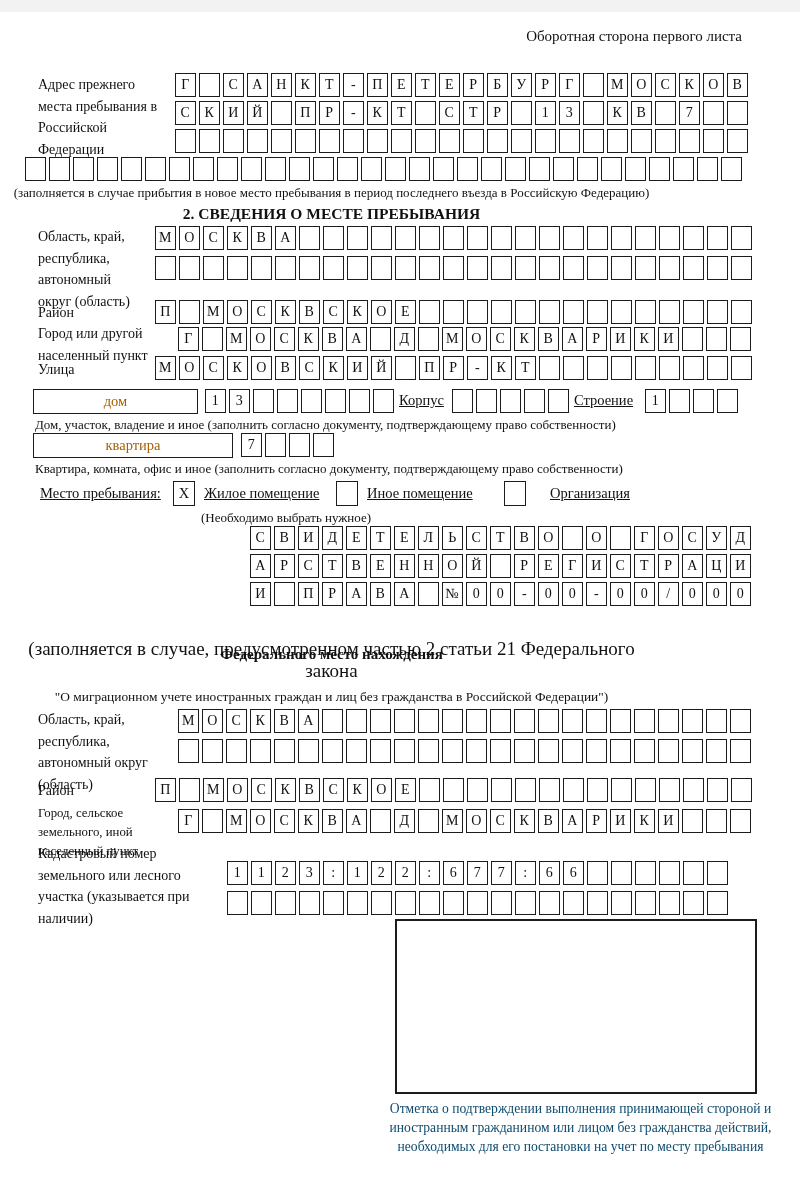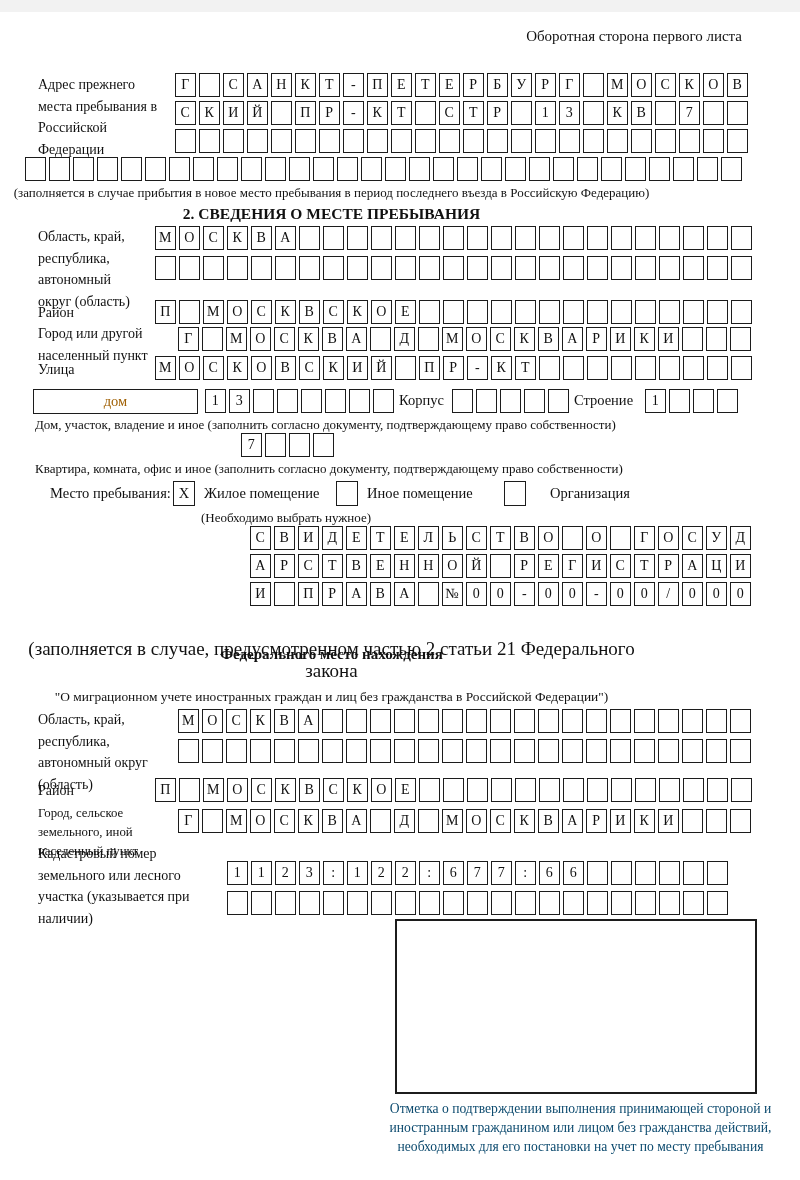--- a/index.html
+++ b/index.html
@@ -3,21 +3,21 @@
 <meta charset="utf-8">
 <style>
   html,body{margin:0;padding:0;background:#f2f2f2;}
   .page{
     position:relative;width:800px;height:1180px;margin:12px auto;background:#ffffff;
     font-family:"Liberation Serif","DejaVu Serif",serif;color:#111;overflow:hidden;
   }
   .abs{position:absolute;}
   .hdr{position:absolute;top:16px;right:58px;font-size:15px;color:#111;}
   .lbl{font-size:14px;line-height:21.5px;color:#111;}
-  .txt{font-size:14.5px;color:#111;white-space:nowrap;}
+  .txt{font-size:14.5px;color:#111;white-space:nowrap;text-decoration:underline;}
   .cells{display:flex;gap:3.5px;}
   .cell{
     flex:0 0 20.5px;box-sizing:border-box;height:24px;border:1.6px solid #1c1c1c;
     text-align:center;font-size:14px;line-height:21px;color:#111;background:#fff;
   }
   .wbox{
     box-sizing:border-box;height:25px;border:1.6px solid #1c1c1c;background:#fff;
     text-align:center;font-size:14.5px;line-height:22px;color:#a16207;
   }
   .cbox{
@@ -315,29 +315,30 @@
     </div>
   <div class="abs txt" style="left:574px;top:380px">Строение</div>
   <div class="abs cells" style="left:645px;top:377px">
       <span class="cell">1</span>
       <span class="cell"></span>
       <span class="cell"></span>
       <span class="cell"></span>
     </div>
   <div class="abs note" style="left:35px;top:405px">Дом, участок, владение и иное (заполнить согласно документу, подтверждающему право собственности)</div>
 
+  <div class="abs wbox" style="left:33px;top:421px;width:200px">квартира</div>
   <div class="abs cells" style="left:241px;top:421px">
       <span class="cell">7</span>
       <span class="cell"></span>
       <span class="cell"></span>
       <span class="cell"></span>
     </div>
   <div class="abs note" style="left:35px;top:449px">Квартира, комната, офис и иное (заполнить согласно документу, подтверждающему право собственности)</div>
 
-  <div class="abs txt" style="left:50px;top:473px">Место пребывания:</div>
+  <div class="abs txt" style="left:40px;top:473px">Место пребывания:</div>
   <span class="abs cbox" style="left:173px;top:469px">X</span>
   <div class="abs txt" style="left:204px;top:473px">Жилое помещение</div>
   <span class="abs cbox" style="left:336px;top:469px"></span>
   <div class="abs txt" style="left:367px;top:473px">Иное помещение</div>
   <span class="abs cbox" style="left:504px;top:469px"></span>
   <div class="abs txt" style="left:550px;top:473px">Организация</div>
   <div class="abs note" style="left:201px;top:498px">(Необходимо выбрать нужное)</div>
 
   <div class="abs cells" style="left:250px;top:514px">
       <span class="cell">С</span>

